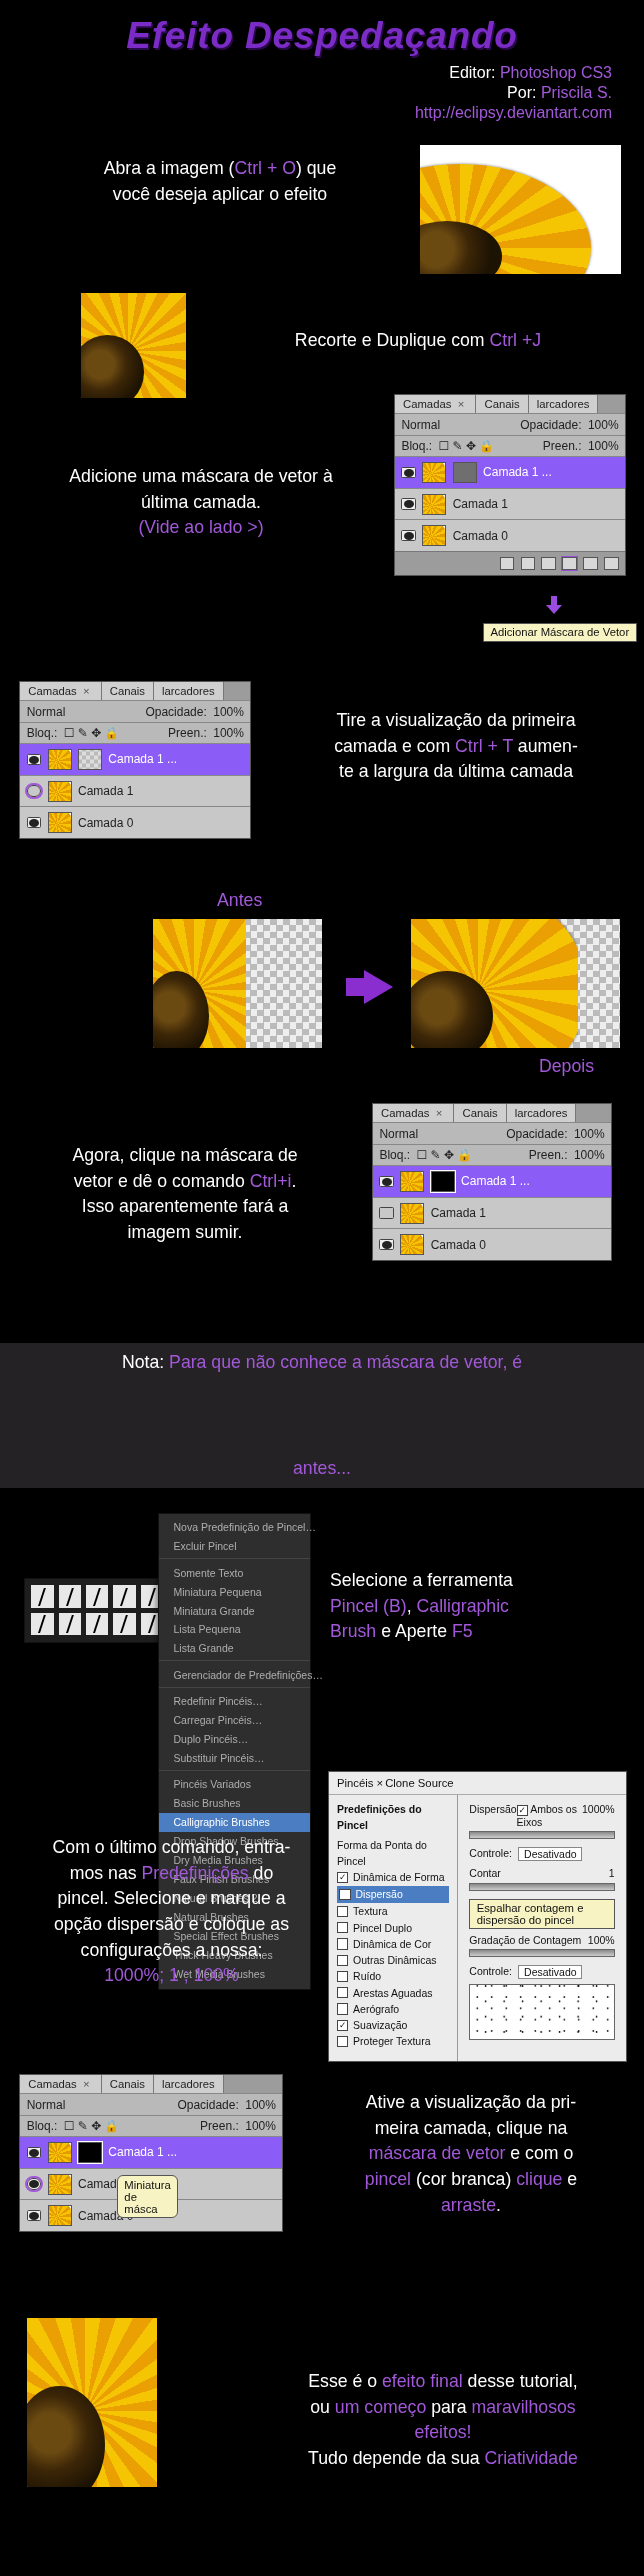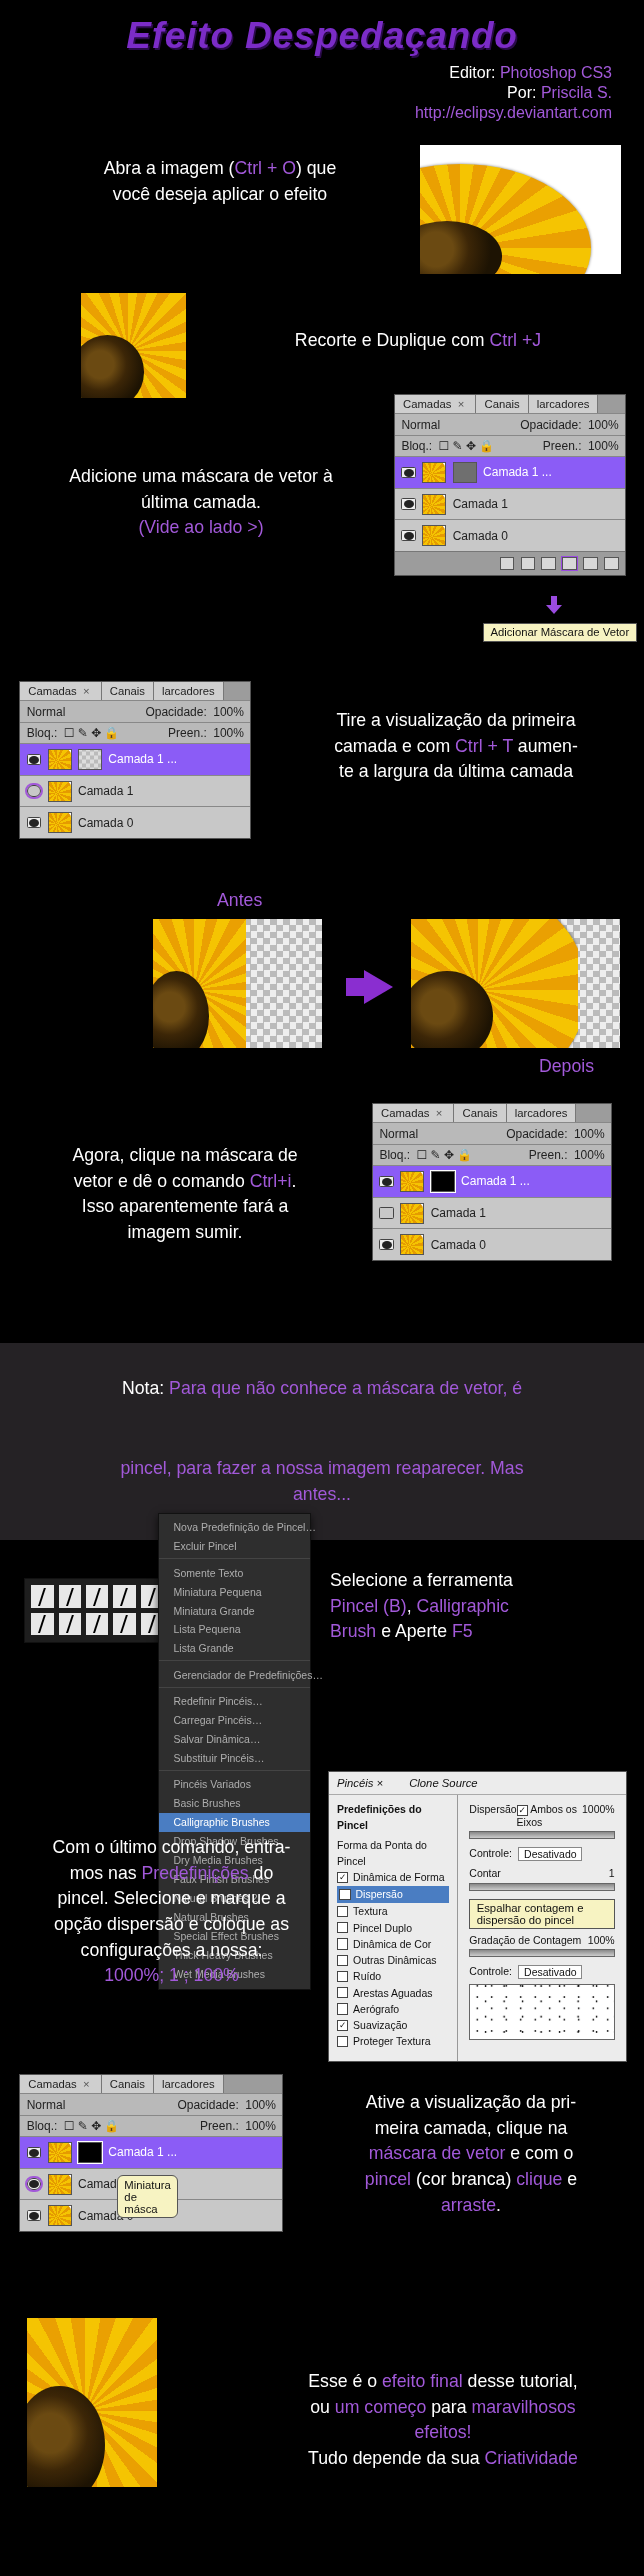--- a/index.html
+++ b/index.html
@@ -95,21 +95,21 @@
   .mask {
     width:24px; height:21px; border:0.8px solid #555;
     background:
       repeating-conic-gradient(#bbb 0 25%, #ddd 0 50%) 50%/8px 8px,
       #888;
   }
   .mask.grey { background:#6f6f6f; }
   .mask.black { background:#000; }
   .noteband {
     position:absolute; left:0; width:644px;
-    background:#252225; padding:32px 27px;
+    background:#252225; padding:6px 27px;
     font-size:17.7px; line-height:1.5; text-align:center;
   }
   .tooltip {
     position:absolute; background:#f7f3c2; border:0.8px solid #555;
     padding:2.4px 6.4px; font-size:11.3px; color:#111;
   }
   .arrow {
     position:absolute; width:0; height:0;
     border-top:17.7px solid transparent;
     border-bottom:17.7px solid transparent;
@@ -137,23 +137,22 @@
   }
   .brush-grid div:before{
     content:""; width:2.4px; height:17.7px; background:#000;
     transform:skewX(-18deg);
   }
   .dialog {
     position:absolute; background:#ececec; border:0.8px solid #555;
     color:#111; font-size:10.5px; box-shadow:0 2.4px 8px rgba(0,0,0,.6);
   }
   .dialog .top {
-    display:flex; gap:26px; padding:4.8px 8px; border-bottom:0.8px solid #aaa;
+    display:flex; gap:2px; padding:4.8px 8px; border-bottom:0.8px solid #aaa;
     font-size:11.3px;
-    font-style:italic;
   }
   .dialog .side {
     float:left; width:129px; border-right:0.8px solid #999;
     padding:6.4px 8px 11.3px; font-size:10.5px; line-height:1.55;
   }
   .dialog .side div { display:flex; align-items:center; gap:4.8px;}
   .dialog .main { margin-left:129px; padding:8px 11.3px 4.8px;}
   .dialog .sld {
     height:8px; background:linear-gradient(#888,#ccc);
     border:0.8px solid #666; margin:3.2px 0 8px;
@@ -407,21 +406,21 @@
       </span>
     <span>Camada 0</span>
   </div>
 </div>
 
 <div class="noteband" style="top:1343px;">
   <span class="lbl" style="color:#fff;">Nota:</span>
   <span class="hl">Para que não conhece a máscara de vetor, é</span><br>
   <br>
   <br>
-  <span class="hl">pincel, para fazer a nossa imagem reaparecer. Mas</span><br>
+  <br>
   <span class="hl">antes...</span>
 </div>
 
 <div class="brush-grid" style="top:1578px; left:24px;">
   <div></div>
     <div></div>
     <div></div>
     <div></div>
     <div></div>
   <div></div>
@@ -437,21 +436,21 @@
   <div>Somente Texto</div>
   <div>Miniatura Pequena</div>
   <div>Miniatura Grande</div>
   <div>Lista Pequena</div>
   <div>Lista Grande</div>
   <div style="border-top:0.8px solid #444; margin:1.6px 0;"></div>
   <div>Gerenciador de Predefinições…</div>
   <div style="border-top:0.8px solid #444; margin:1.6px 0;"></div>
   <div>Redefinir Pincéis…</div>
   <div>Carregar Pincéis…</div>
-  <div>Salvar Dinâmica…</div>
+  <div>Duplo Pincéis…</div>
   <div>Substituir Pincéis…</div>
   <div style="border-top:0.8px solid #444; margin:1.6px 0;"></div>
   <div>Pincéis Variados</div>
   <div>Basic Brushes</div>
   <div class="hlrow">Calligraphic Brushes</div>
   <div>Drop Shadow Brushes</div>
   <div>Dry Media Brushes</div>
   <div>Faux Finish Brushes</div>
   <div>Natural Brushes 2</div>
   <div>Natural Brushes</div>

